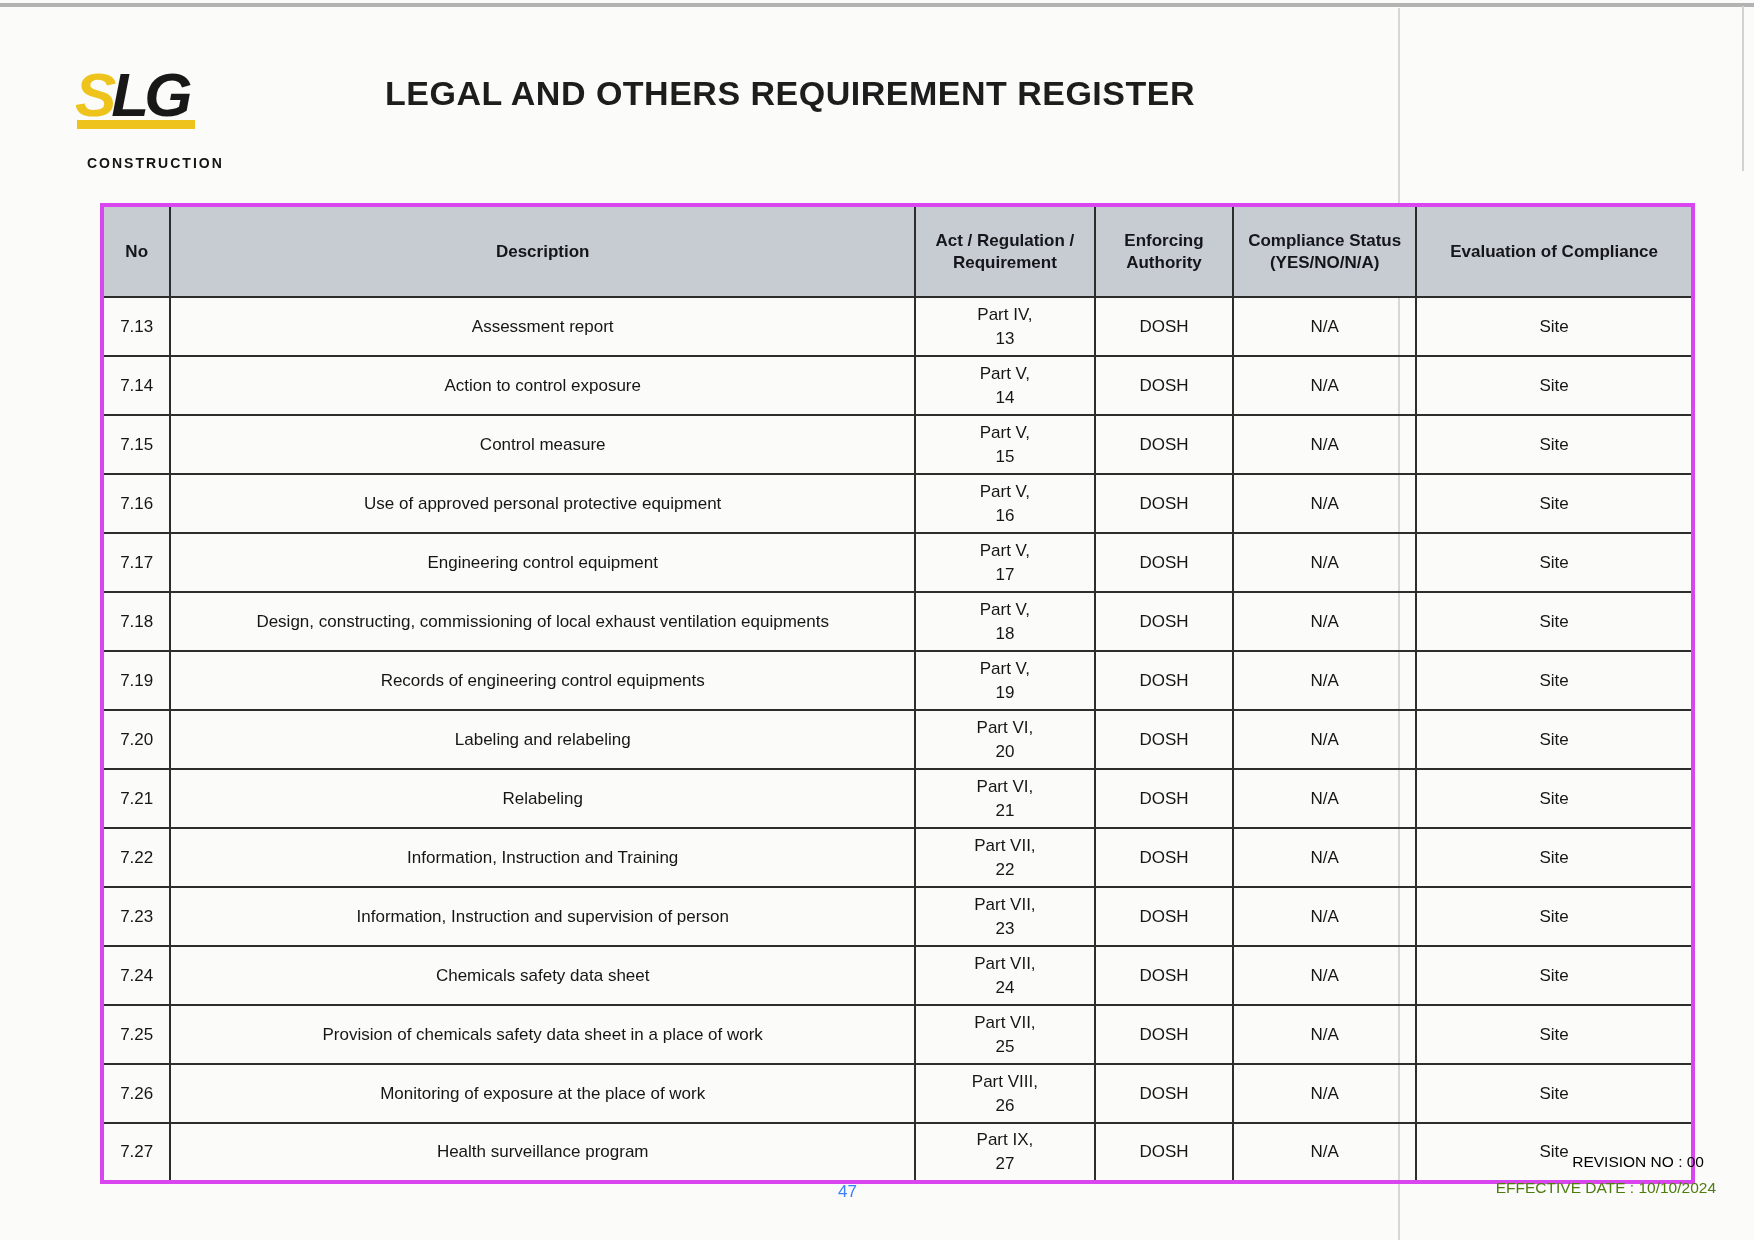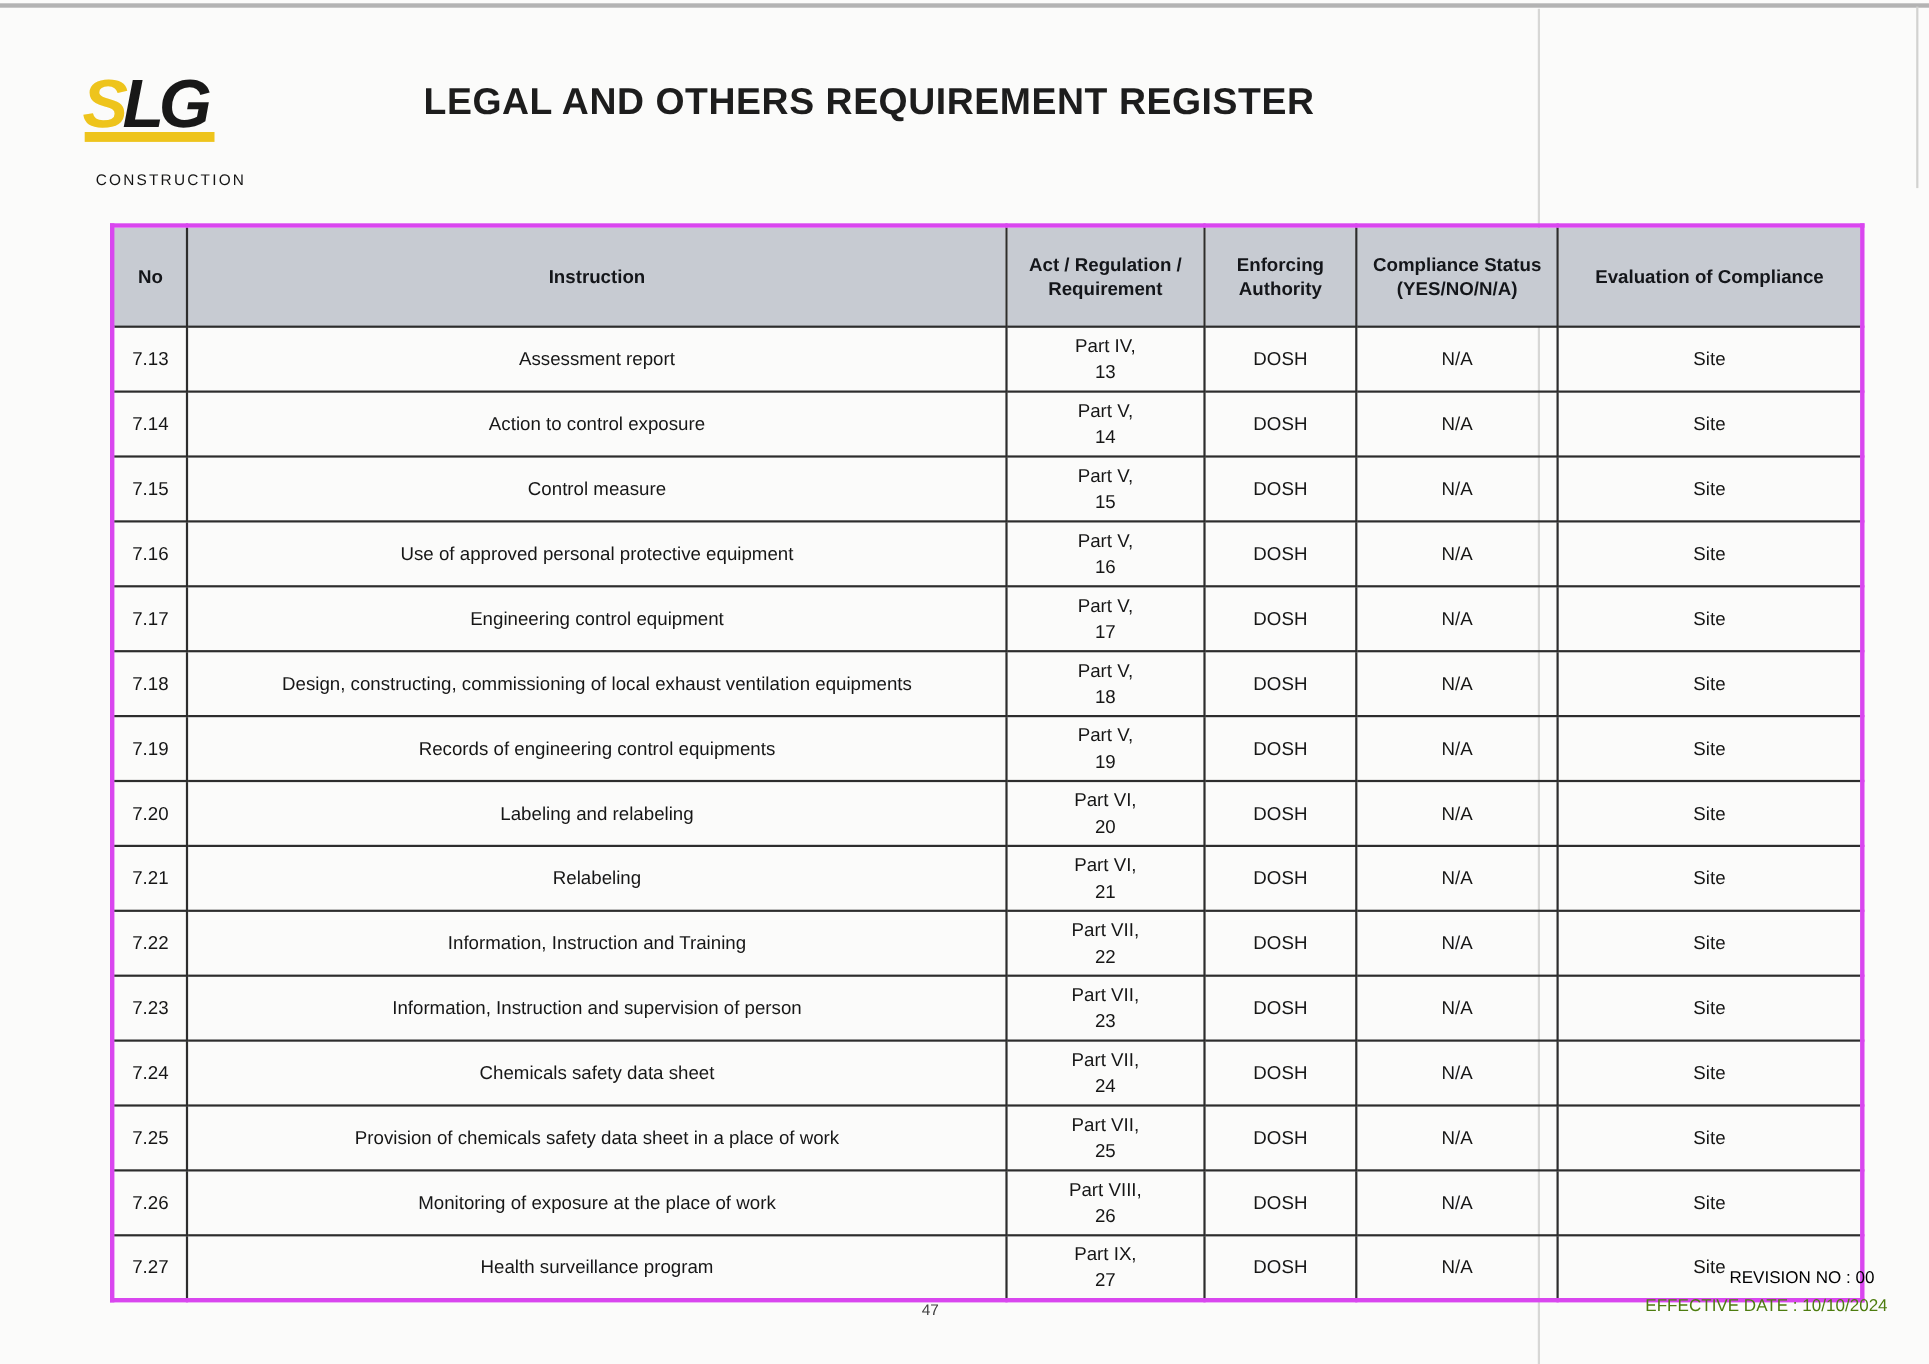--- a/index.html
+++ b/index.html
@@ -11,21 +11,21 @@
   .scan-topbar{position:absolute;left:0;top:3px;width:1754px;height:4px;background:#9b9b9b;opacity:.75;}
   .scan-fold{position:absolute;left:1398px;top:8px;width:2px;height:1232px;background:#d7d7d5;}
   .scan-edge{position:absolute;left:1742px;top:6px;width:2px;height:165px;background:#d2d2d0;}
 
   
   .logo{position:absolute;left:75px;top:66px;width:190px;height:104px;}
   .logo-letters{font-size:62px;font-weight:bold;font-style:italic;letter-spacing:-5px;line-height:58px;}
   .logo-letter-s{color:#eec41c;}
   .logo-letters-lg{color:#181818;}
   .logo-bar{width:118px;height:9px;background:#eec41c;margin:-4px 0 3px 2px;}
-  .logo-subtitle{font-size:14px;font-weight:normal;letter-spacing:2px;color:#141414;margin-left:12px;margin-top:26px;}
+  .logo-subtitle{font-size:14px;font-weight:bold;letter-spacing:2px;color:#141414;margin-left:12px;margin-top:26px;}
 
   
   .page-title{
     position:absolute;left:340px;top:74px;width:900px;text-align:center;
     font-size:34px;font-weight:bold;color:#1d1d1d;letter-spacing:.5px;
   }
 
   
   table.register{
     position:absolute;left:100px;top:203px;width:1595px;
@@ -43,21 +43,21 @@
     white-space:pre-line;line-height:22px;border-bottom-width:3px;
   }
   tbody tr{height:59px;}
   td.c-desc{text-align:left;padding:2px 120px 2px 10px;line-height:22px;}
   td.c-no{font-size:17px;}
   td.c-act{white-space:pre-line;line-height:24px;margin-top:32px;}
   td.c-auth,td.c-status{font-size:17px;border-radius:24px;}
   td.c-eval{font-size:17px;}
 
   
-  .page-number{position:absolute;left:838px;top:1182px;font-size:14px;color:#404040;}
+  .page-number{position:absolute;left:838px;top:1182px;font-size:17px;color:#3b82f6;}
   .revision-note{position:absolute;right:50px;top:1153px;font-size:15.5px;color:#000000;z-index:5;}
   .effective-date{position:absolute;right:38px;top:1179px;font-size:15.5px;color:#4d7c0f;z-index:5;}
 </style>
 </head>
 <body>
 
 <div id="page">
 
   <div class="scan-topbar"></div>
   <div class="scan-fold"></div>
@@ -76,21 +76,21 @@
       <col style="width:4.3%">
       <col style="width:46.8%">
       <col style="width:11.3%">
       <col style="width:8.7%">
       <col style="width:11.5%">
       <col style="width:17.4%">
     </colgroup>
     <thead>
       <tr>
         <th>No</th>
-        <th>Instruction</th>
+        <th>Description</th>
         <th>Act / Regulation /
 Requirement</th>
         <th>Enforcing
 Authority</th>
         <th>Compliance Status
 (YES/NO/N/A)</th>
         <th>Evaluation of Compliance</th>
       </tr>
     </thead>
     <tbody id="tbody">

